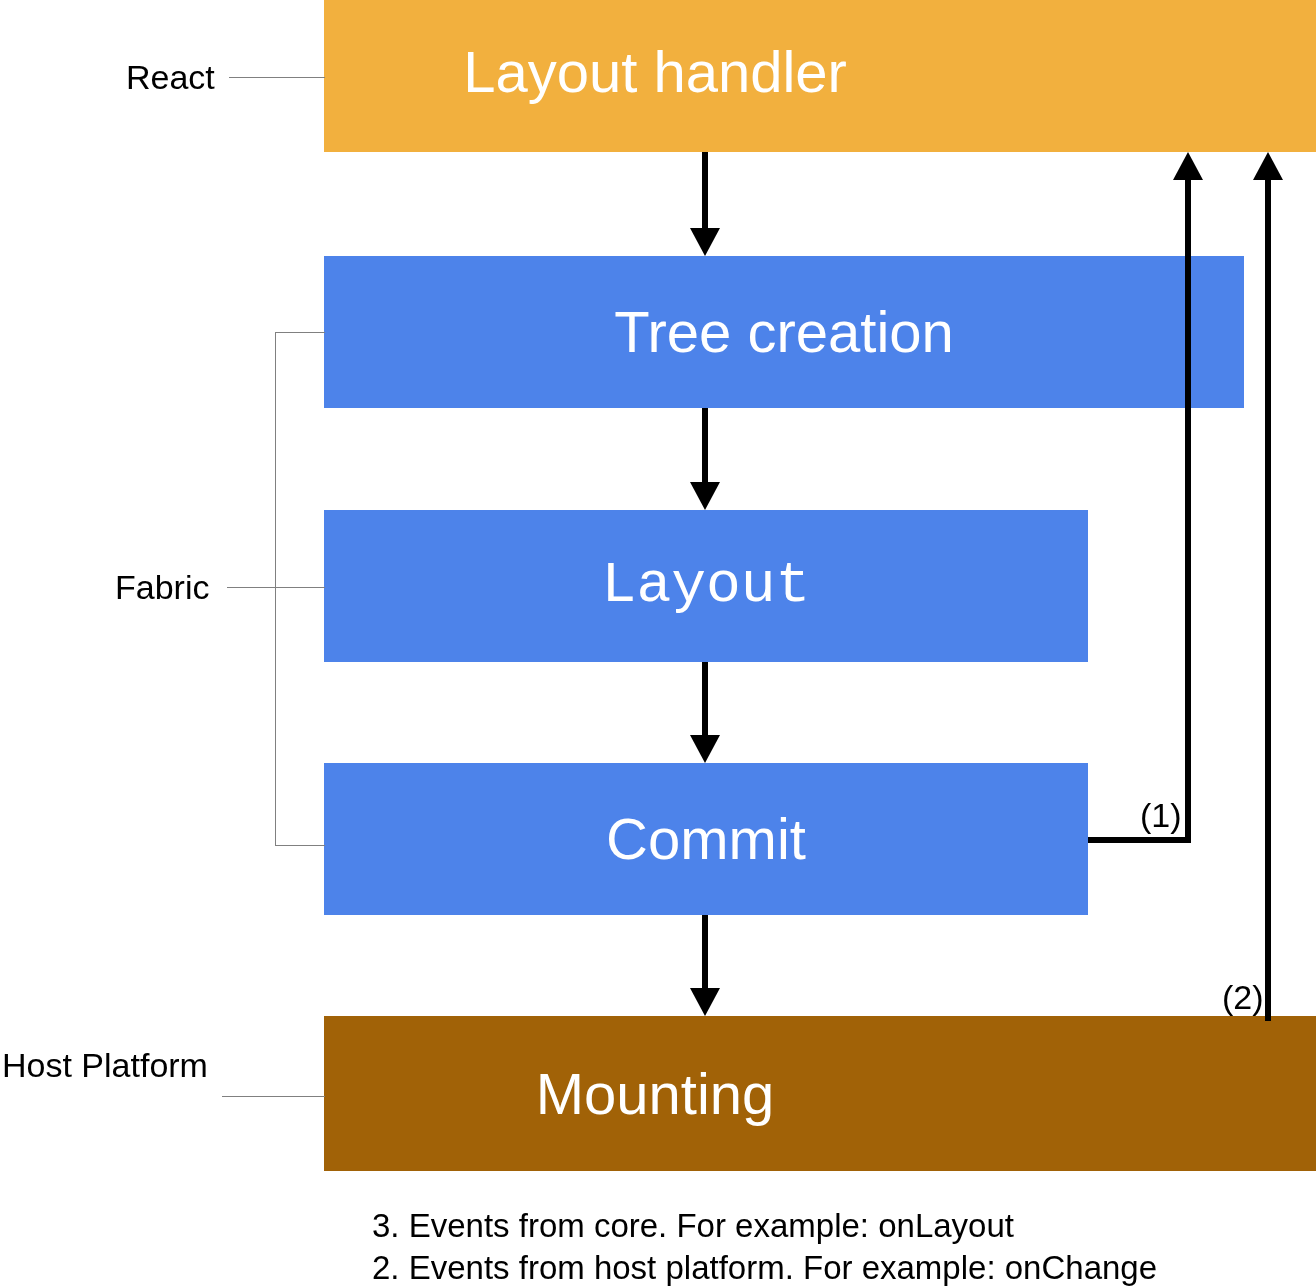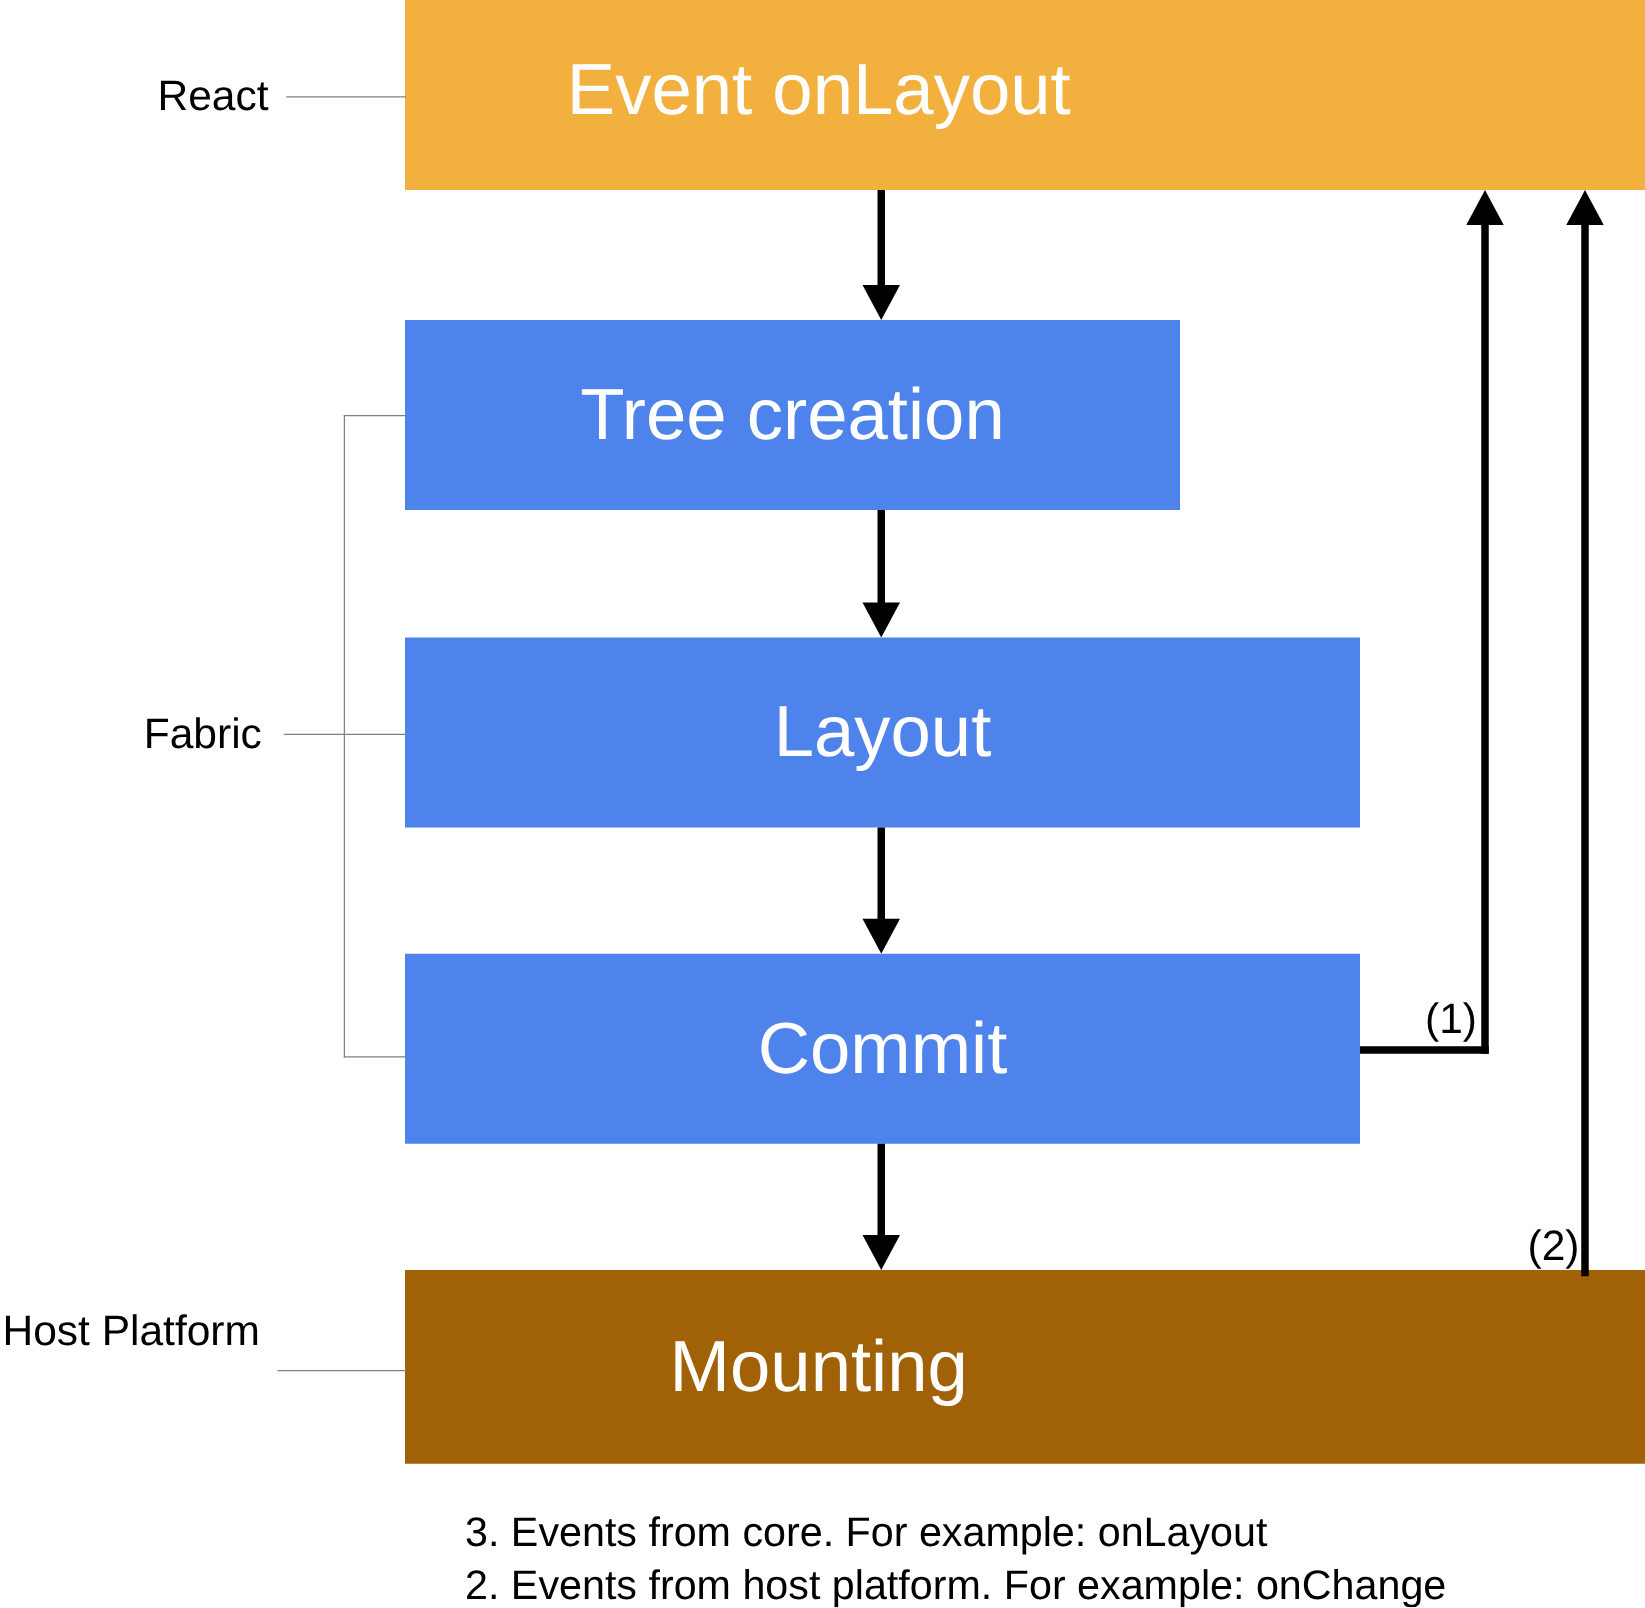--- a/index.html
+++ b/index.html
@@ -24,22 +24,22 @@
     display: flex;
     align-items: center;
     justify-content: center;
     color: #ffffff;
     font-size: 58px;
     line-height: 1;
     letter-spacing: 0px;
     white-space: nowrap;
   }
   .box-event   { left: 324px; top: -8px;   width: 992px; height: 160px; background: #f2b03e; }
-  .box-tree    { left: 324px; top: 256px;  width: 620px; height: 152px; background: #4d83ea; }
-  .box-layout  { left: 324px; top: 510px;  width: 764px; height: 152px; background: #4d83ea; }
+  .box-tree    { left: 324px; top: 256px;  width: 920px; height: 152px; background: #4d83ea; }
+  .box-layout  { left: 324px; top: 510px;  width: 764px; height: 152px; background: #4d83ea; font-family: Liberation Mono, monospace; }
   .box-commit  { left: 324px; top: 763px;  width: 764px; height: 152px; background: #4d83ea; }
   .box-mount   { left: 324px; top: 1016px; width: 992px; height: 155px; background: #a16207; }
 
   .box-event .box-label   { transform: translateX(-165px); }
   .box-mount .box-label   { transform: translateX(-165px); }
 
   
   .side-label {
     position: absolute;
     font-size: 34px;
@@ -140,21 +140,21 @@
     white-space: nowrap;
   }
   .footnote-line { display: block; }
 </style>
 </head>
 <body>
 
 <div id="canvas">
 
   <div class="box box-event">
-    <span class="box-label">Event onLayout</span>
+    <span class="box-label">Layout handler</span>
   </div>
 
   <div class="box box-tree">
     <span class="box-label">Tree creation</span>
   </div>
 
   <div class="box box-layout">
     <span class="box-label">Layout</span>
   </div>
 

